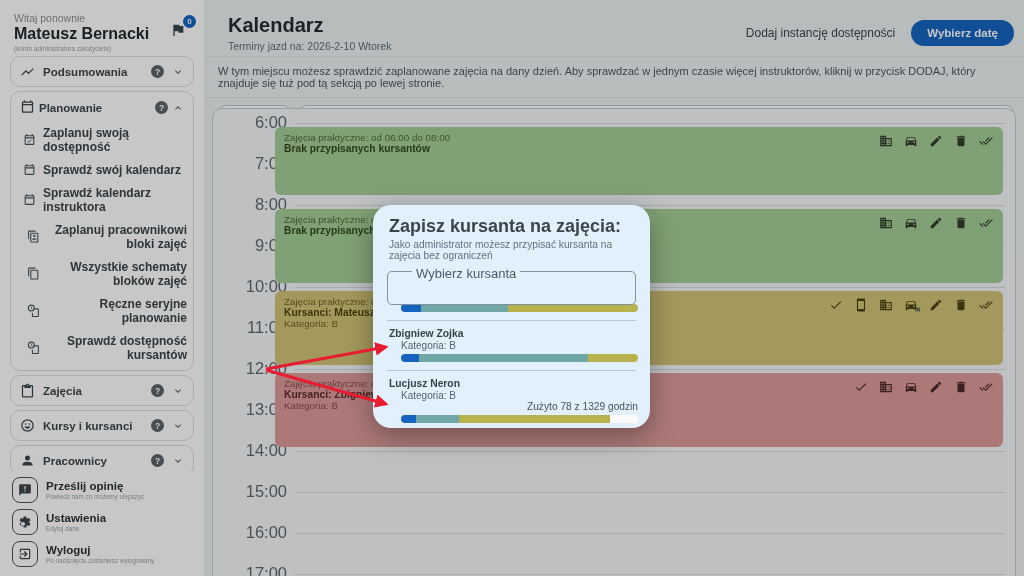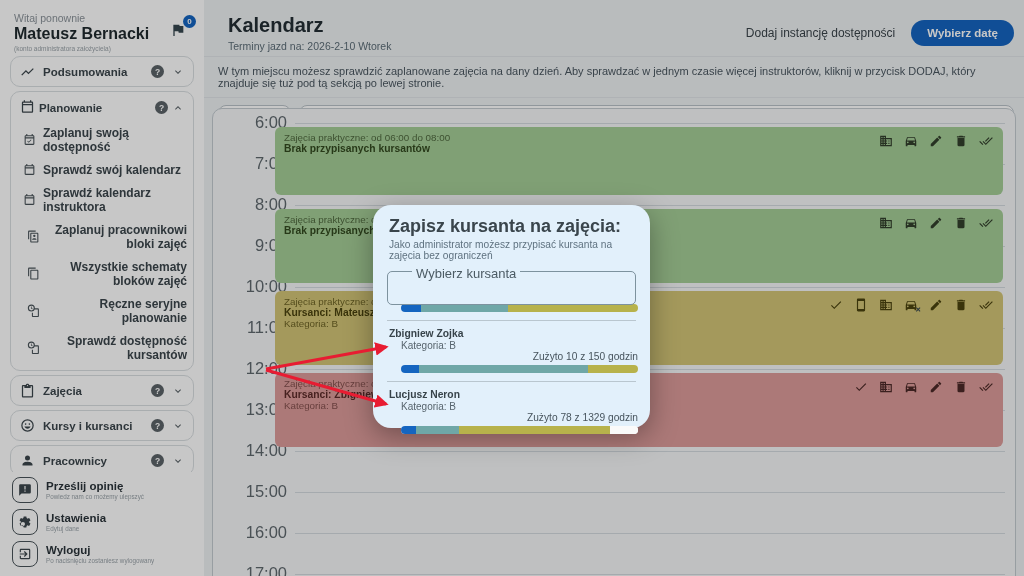--- a/index.html
+++ b/index.html
@@ -558,21 +558,20 @@
           <div style="width: 8.3%; background: rgb(21, 101, 192);"></div>
           <div style="width: 36.9%; background: rgb(111, 167, 167);"></div>
           <div style="width: 54.8%; background: rgb(183, 178, 75);"></div>
         </div>
     </div>
     <div class="mdiv"></div>
 
     <div class="mrow">
       <div class="mname">Zbigniew Zojka</div>
       <div class="mcat">Kategoria: B</div>
-      <div class="musage">Zużyto 10 z 150 godzin</div>
       <div class="bar">
           <div style="width: 7.4%; background: rgb(21, 101, 192);"></div>
           <div style="width: 71.3%; background: rgb(111, 167, 167);"></div>
           <div style="width: 21.3%; background: rgb(183, 178, 75);"></div>
         </div>
     </div>
     <div class="mdiv"></div>
 
     <div class="mrow">
       <div class="mname">Lucjusz Neron</div>

